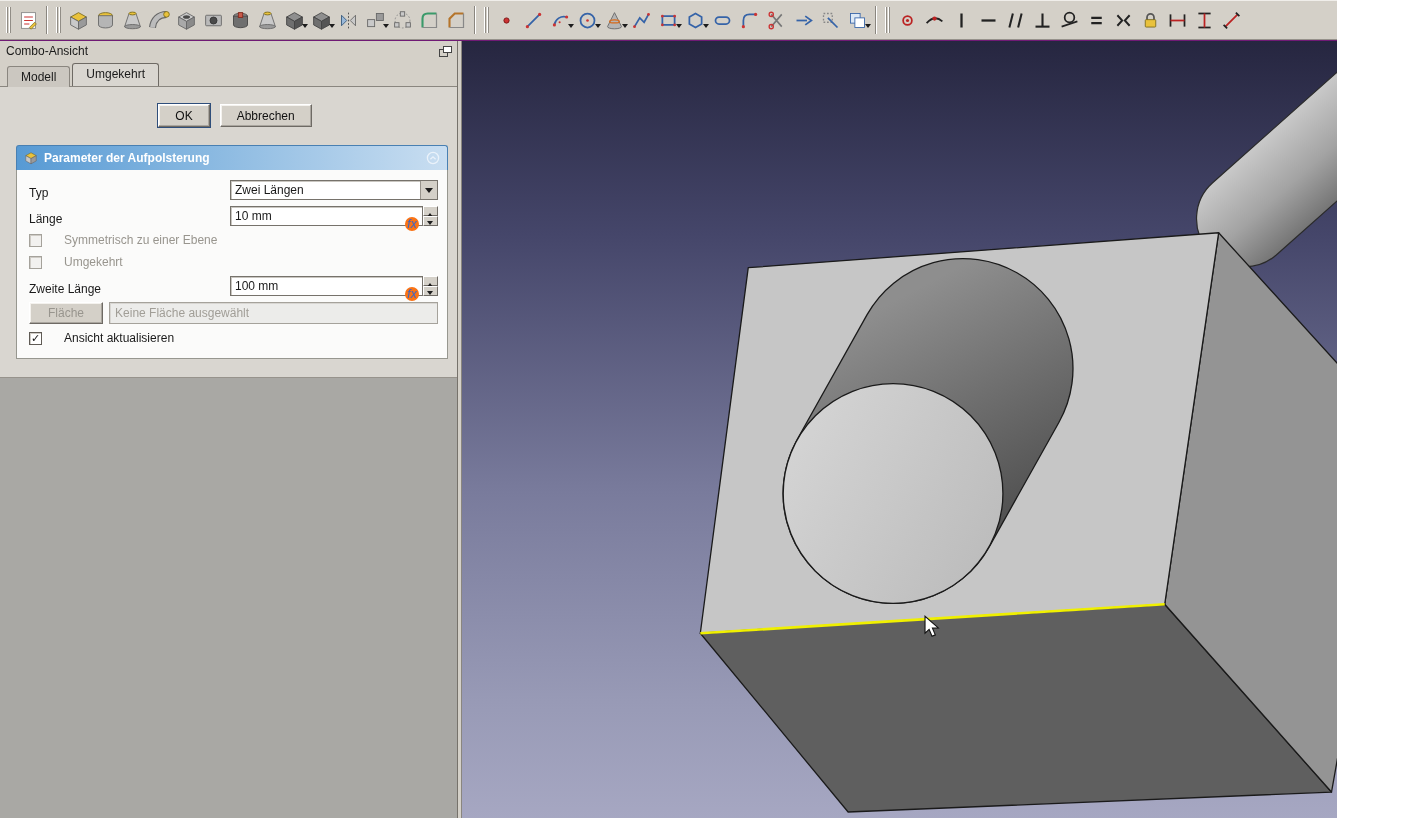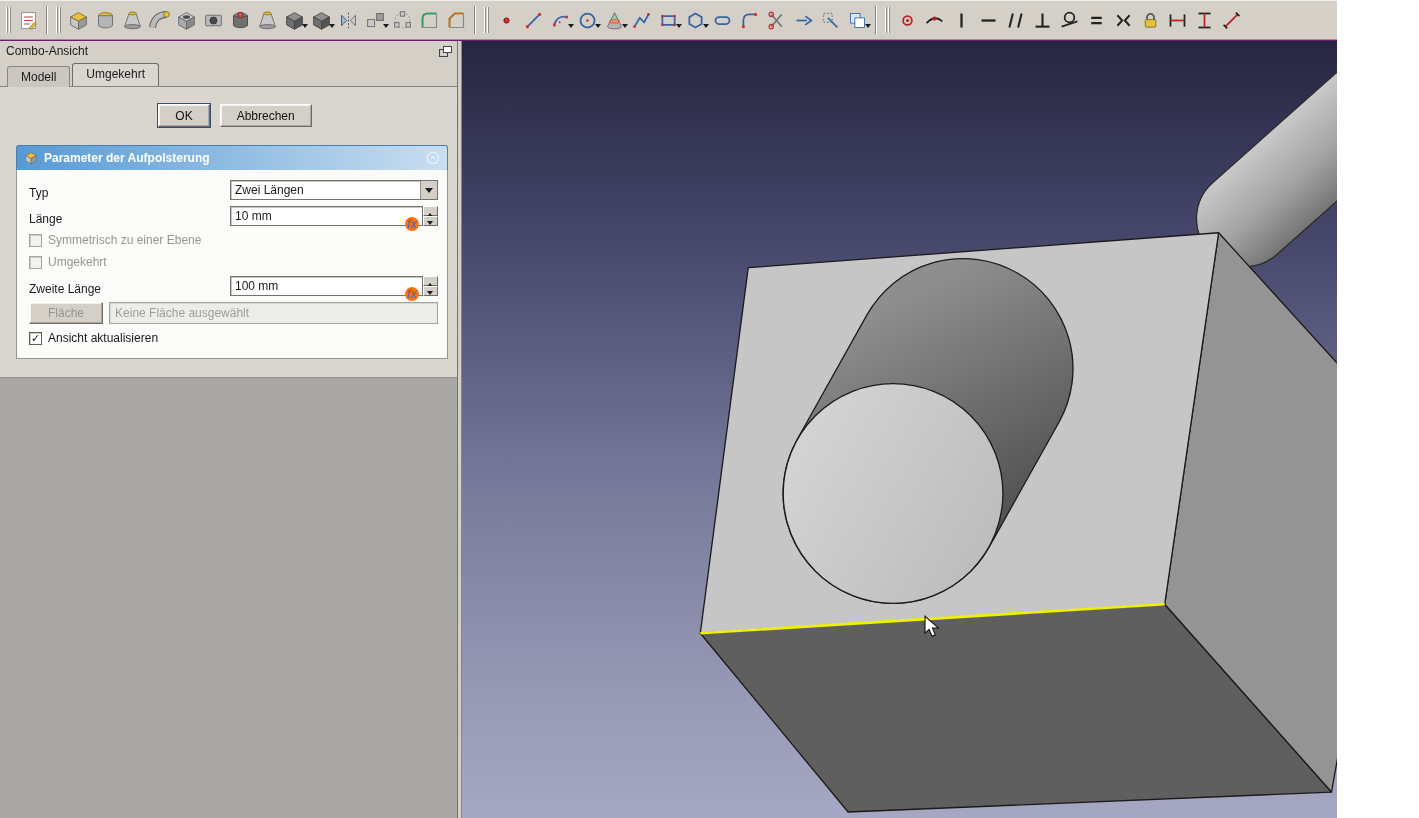--- a/index.html
+++ b/index.html
@@ -60,21 +60,21 @@
   .spin-text { flex:1; padding:0 4px; }
   .fx-badge { width:13px; height:13px; margin-right:3px; border:7px solid #f97316; border-radius:50%;
               color:#3a66c8; font-size:12px; font-style:italic; display:flex; align-items:center;
               justify-content:center; line-height:1;margin-top:16px; }
   .spin-btns { width:15px; display:flex; flex-direction:column; }
   .sp { flex:1; background:#d4d0c8; border:1px solid; border-color:#fff #6e6a64 #6e6a64 #fff;
         position:relative; }
   .sp.up::after { content:""; position:absolute; left:3px; top:3px; border:3px solid transparent; border-bottom:4px solid #1c1c1c; }
   .sp.down::after { content:""; position:absolute; left:3px; top:4px; border:3px solid transparent; border-top:4px solid #1c1c1c; }
 
-  .cbrow { display:flex; align-items:center; gap:6px; padding:4px 9px 4px 12px; }
+  .cbrow { display:flex; align-items:center; gap:22px; padding:4px 9px 4px 12px; }
   .cb { width:13px; height:13px; background:#fff; border:1px solid #5f5b55; box-shadow:inset 1px 1px 0 #cfccc6;
         display:flex; align-items:center; justify-content:center; font-size:11px; font-weight:bold; color:#111; }
   .cbrow.disabled .cb { border-color:#a5a29b; background:#f2f1ef; }
   .cbrow.disabled .cblabel { color:#98958e; }
 
   .btn.small { height:22px; padding:0 18px; }
   .btn.disabled { color:#98958e; }
   .dis-field { flex:1; height:22px; margin-left:6px; background:#ececea; border:1px solid #a5a29b;
                box-shadow:inset 1px 1px 0 #d8d6d2; color:#a19e97; padding:3px 5px; overflow:hidden; }
 

